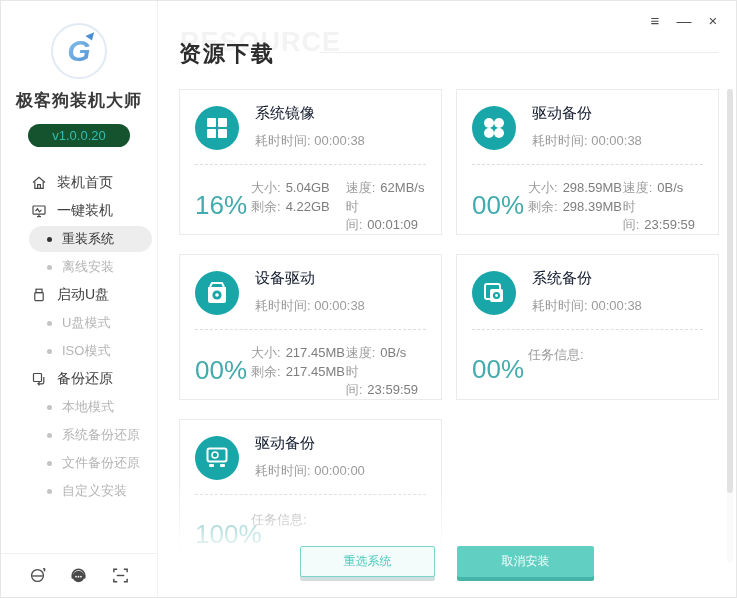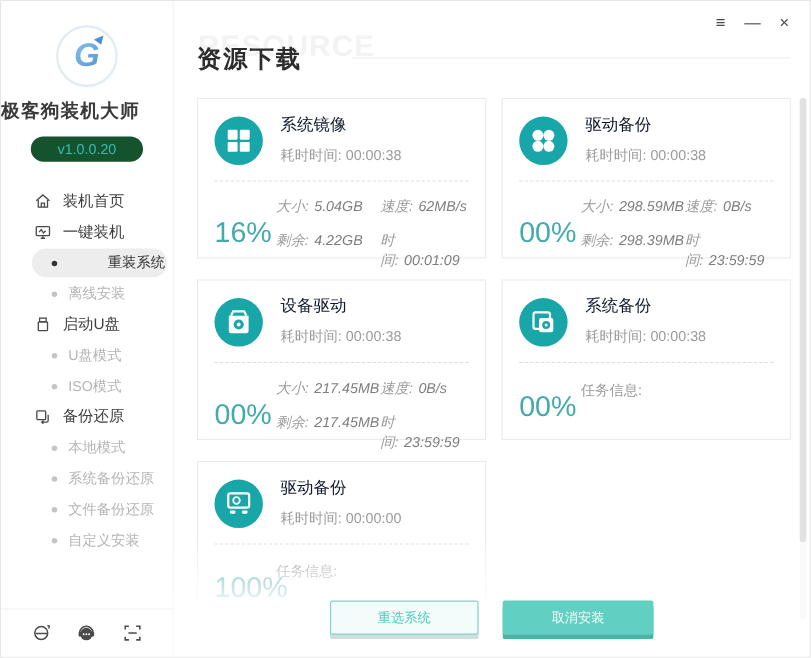--- a/index.html
+++ b/index.html
@@ -24,37 +24,37 @@
   .logo .g {
     font-size:30px; font-weight:bold; font-style:italic;
     background:linear-gradient(135deg,#8ec4ec,#4b8fd2);
     -webkit-background-clip:text; background-clip:text; color:transparent;
   }
   .logo .ear {
     position:absolute; top:6px; right:10px; width:0; height:0;
     border-left:5px solid transparent; border-right:3px solid transparent;
     border-bottom:8px solid #4b8fd2; transform:rotate(35deg);
   }
-  .app-name { margin-top:10px; font-size:17px; font-weight:bold; color:#3a3a3a; letter-spacing:1px; text-align:left; }
+  .app-name { margin-top:10px; font-size:17px; font-weight:bold; color:#3a3a3a; letter-spacing:1px; text-align:center; }
   .version-pill {
     margin:12px auto 0; width:fit-content; padding:4px 24px;
     background:#14532d; color:#35bdb4; border-radius:13px; font-size:13px;
   }
   .nav { margin-top:22px; }
   .nav-item { height:28px; display:flex; align-items:center; font-size:14px; color:#404040; cursor:pointer; position:relative; }
   .nav-item .nico { width:16px; height:16px; margin-left:30px; margin-right:10px; flex:0 0 auto; }
   .nav-item.sub { font-size:13px; color:#b5b5b5; }
   .nav-item.sub .dot { width:5px; height:5px; border-radius:50%; background:#c4c4c4; margin-left:46px; margin-right:10px; }
   .nav-item.sub.active { color:#333; font-weight:500; }
   .nav-item.sub.active .dot { background:#333; }
   .nav-item.sub.active .pill {
     position:absolute; left:28px; right:5px; top:1px; bottom:1px;
     background:#ededed; border-radius:13px; z-index:-1;
   }
-  .nav-item.sub.active { z-index:0;gap:36px; }
+  .nav-item.sub.active { z-index:0; }
   .sb-footer {
     position:absolute; left:0; right:0; bottom:0; height:44px;
     border-top:1px solid #f2f2f2;
     display:flex; align-items:center; justify-content:space-around; padding:0 16px;
   }
   .sb-footer svg { width:19px; height:19px; cursor:pointer; }
   
   .main { position:absolute; left:157px; top:0; right:0; bottom:0; background:#fff; }
   .win-controls { position:absolute; top:9px; right:13px; display:flex; gap:9px; z-index:10; }
   .win-controls span {
@@ -80,21 +80,21 @@
     width:44px; height:44px; border-radius:50%; background:#18a6a9;
     flex:0 0 auto; margin-top:3px;
   }
   .badge svg { width:44px; height:44px; display:block; }
   .card-head { margin-left:16px; padding-top:1px; }
   .card-title { font-size:15px; color:#0f172a; margin-bottom:9px; }
   .card-elapsed { font-size:13px; color:#9b9b9b; }
   .dash { border-top:1px dashed #ddd; margin-top:14px; }
   .card-bottom { display:flex; margin-top:12px; }
   .pct { width:56px; font-size:26px; color:#43abad; align-self:center; flex:0 0 auto; }
-  .stats { flex:1; display:grid; grid-template-columns:1.18fr 1fr; row-gap:13px; font-size:13px; padding-top:2px;font-style:italic; }
+  .stats { flex:1; display:grid; grid-template-columns:1.18fr 1fr; row-gap:1px; font-size:13px; padding-top:2px; }
   .stats .k { color:#9b9b9b; margin-right:5px; }
   .stats .v { color:#7e7e7e; }
   .info-label { flex:1; font-size:13px; color:#9b9b9b; padding-top:4px; }
   .card-bottom.info .pct { align-self:flex-start; margin-top:12px; }
   
   .fade {
     position:absolute; left:0; right:10px; bottom:0; height:112px;
     background:linear-gradient(to bottom, rgba(255,255,255,0) 0%, #fff 62%);
     pointer-events:none; z-index:3;
   }

